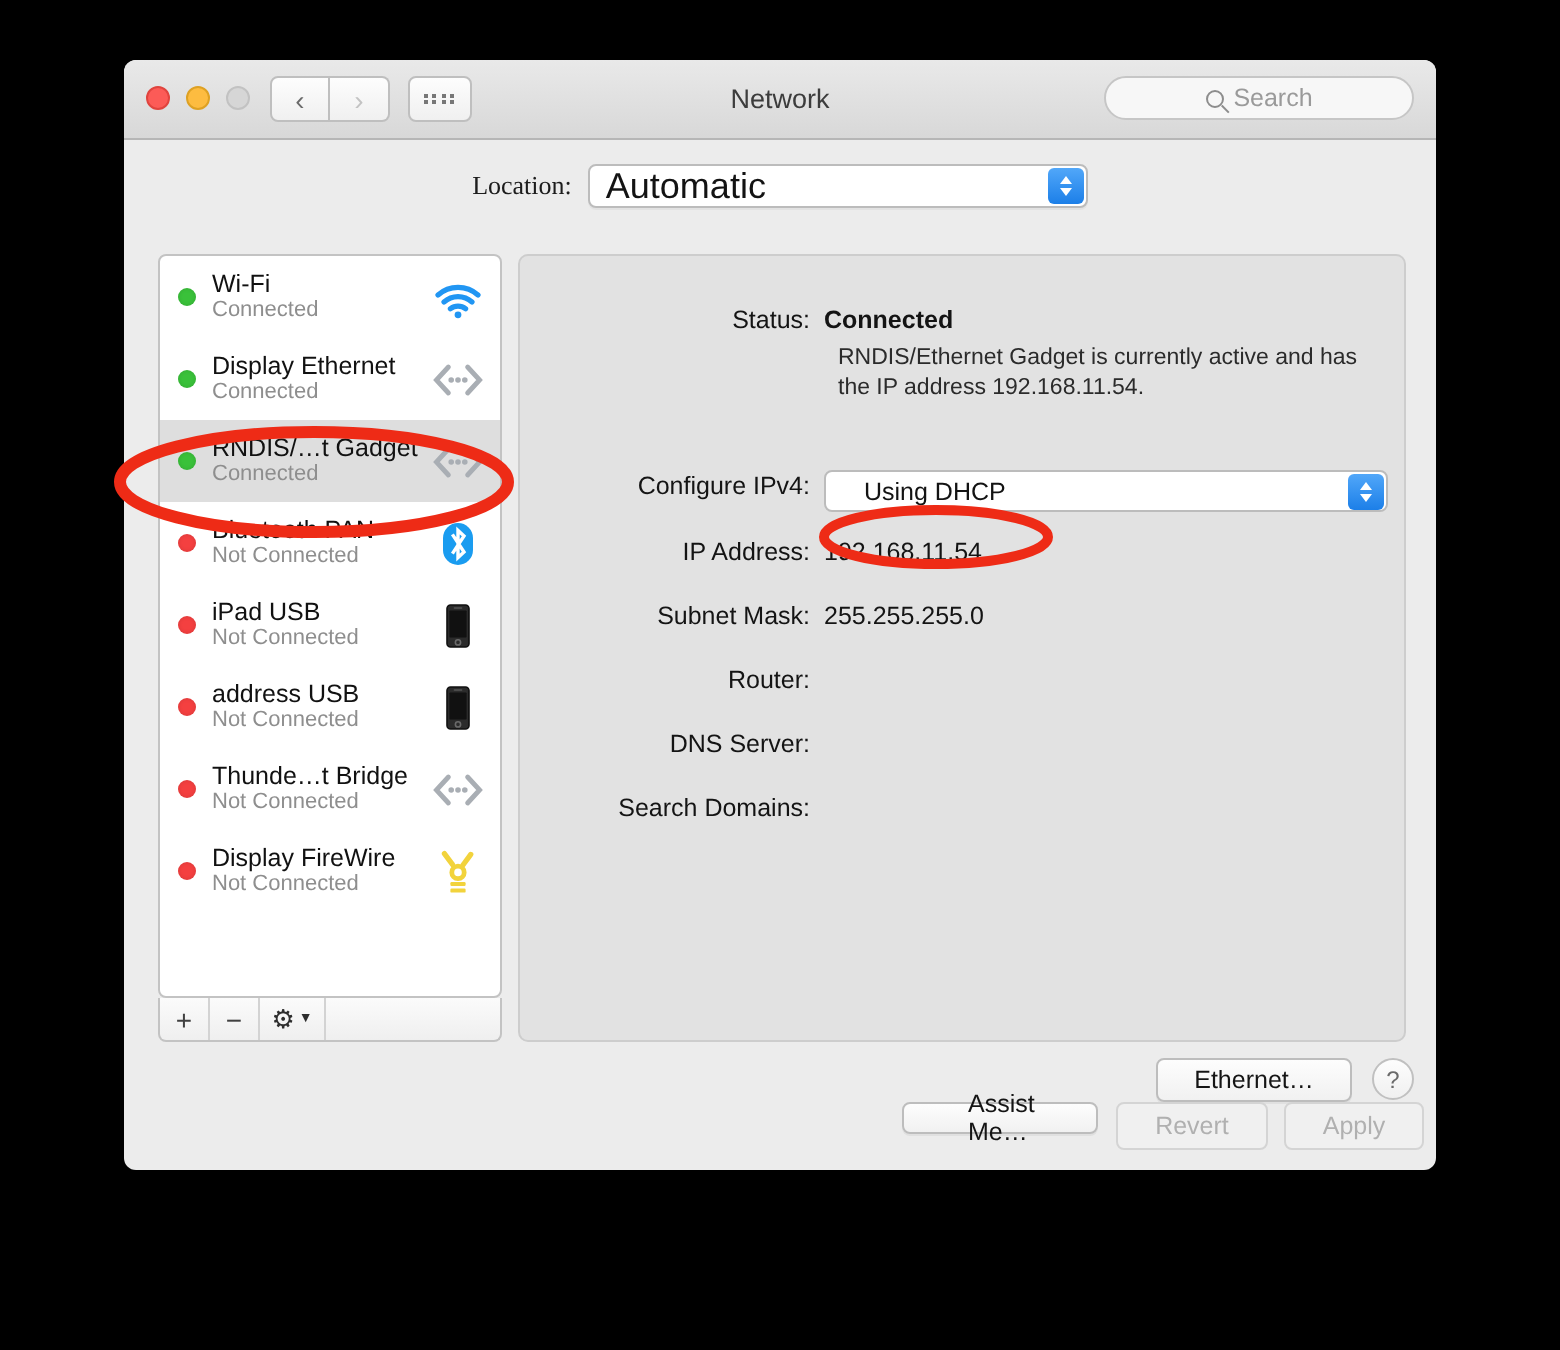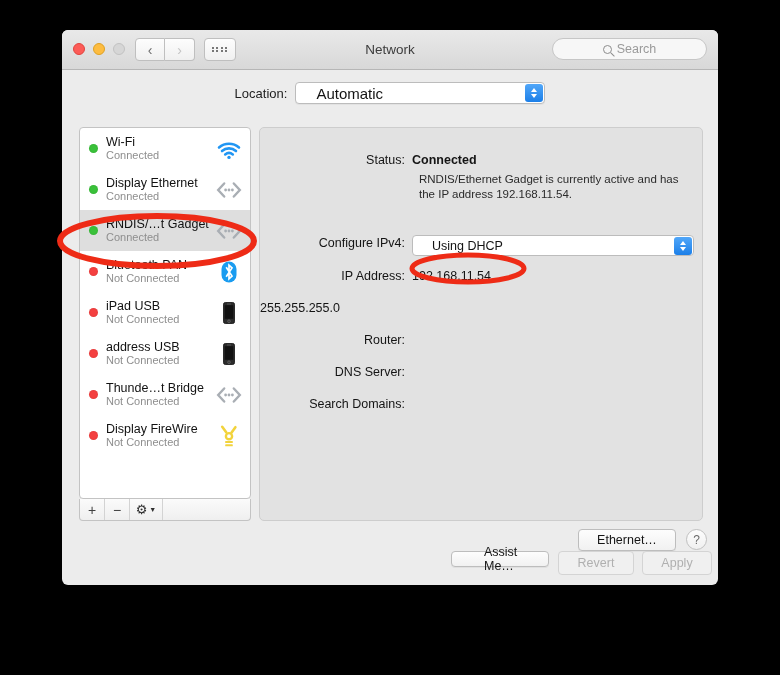--- a/index.html
+++ b/index.html
@@ -80,29 +80,29 @@
     width: 5px; height: 1.4px; background: #8d8d8d;
     transform: rotate(45deg);
   }
   #searchph { font-size: 12.5px; color: #9a9a9a; }
 
   
   #locationrow {
     position: absolute; left: 0; right: 0; top: 52px;
     display: flex; align-items: center; justify-content: center;
   }
-  #loclabel { font-size: 13px; color: #1d1d1d; margin-right: 8px; }
+  #loclabel { font-size: 13px; color: #1d1d1d; margin-right: 8px; font-family: Liberation Serif, serif; }
   #locselect {
     width: 250px; height: 22px;
     background: #fff; border: 1px solid #bcbcbc; border-radius: 4px;
     display: flex; align-items: center;
     position: relative;
     box-shadow: 0 1px 0 rgba(0,0,0,0.04);
   }
-  #locvalue { font-size: 15px; color: #131313; padding-left: 20px; }
+  #locvalue { font-size: 18px; color: #131313; padding-left: 8px; }
   .stepper {
     position: absolute; right: 1px; top: 1px;
     width: 18px; height: 18px;
     background: linear-gradient(to bottom,#51a7f9,#1c7fe8);
     border-radius: 3px;
     display: flex; flex-direction: column;
     align-items: center; justify-content: center; gap: 2px;
   }
   .stepper .up, .stepper .dn {
     width: 0; height: 0; border-left: 3.5px solid transparent;
@@ -427,20 +427,21 @@
         </span>
       </span>
     </div>
 
     <div class="drow" style="left:0; top:140px;">
       <span class="dlabel">IP Address:</span>
       <span class="dvalue">192.168.11.54</span>
     </div>
 
     <div class="drow" style="left:0; top:172px;">
+      <span class="dlabel">Subnet Mask:</span>
       <span class="dvalue">255.255.255.0</span>
     </div>
 
     <div class="drow" style="left:0; top:236px;">
       <span class="dlabel">DNS Server:</span>
       <span class="dvalue"></span>
     </div>
 
     <div class="drow" style="left:0; top:204px;">
       <span class="dlabel">Router:</span>

